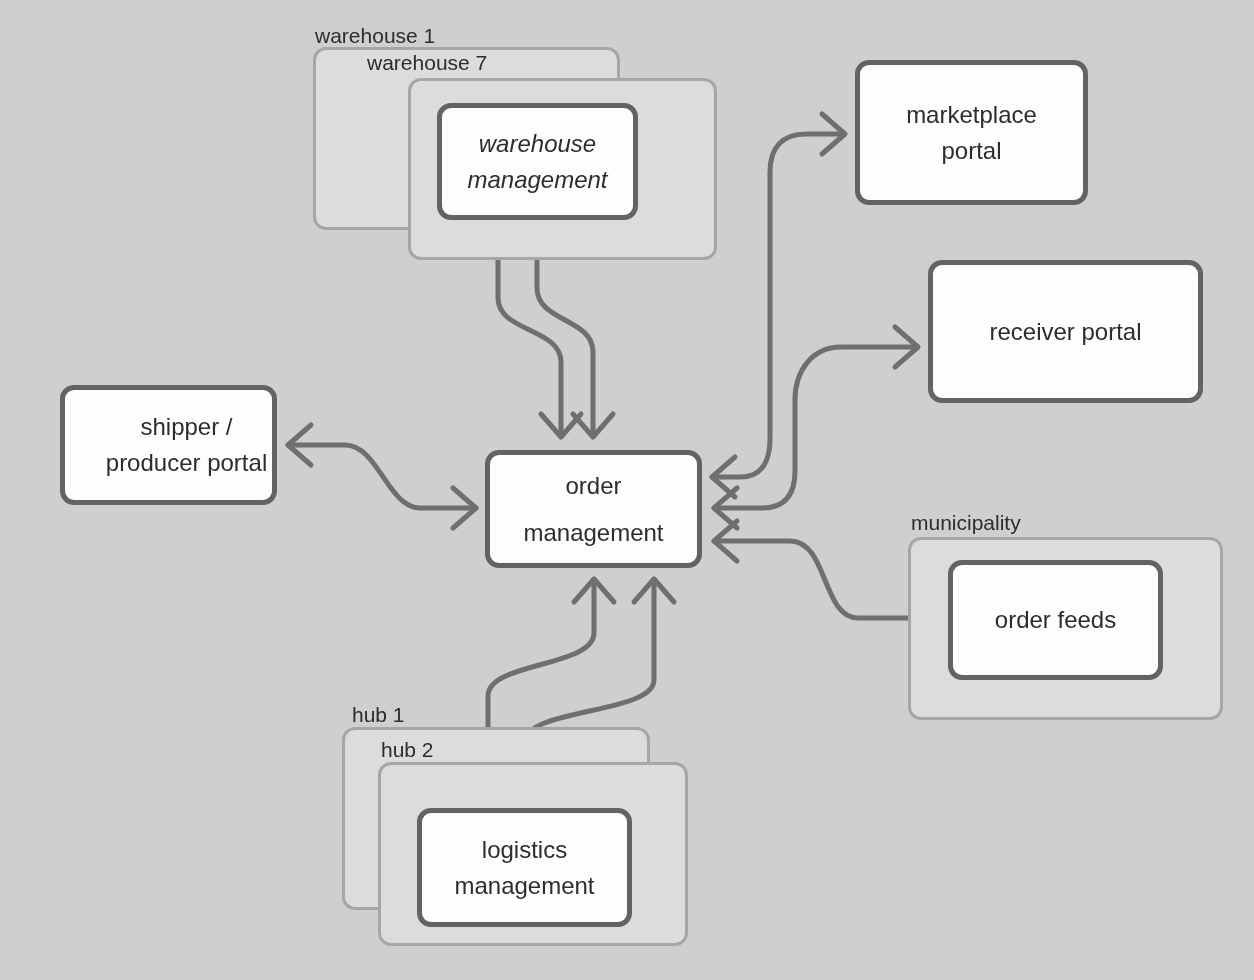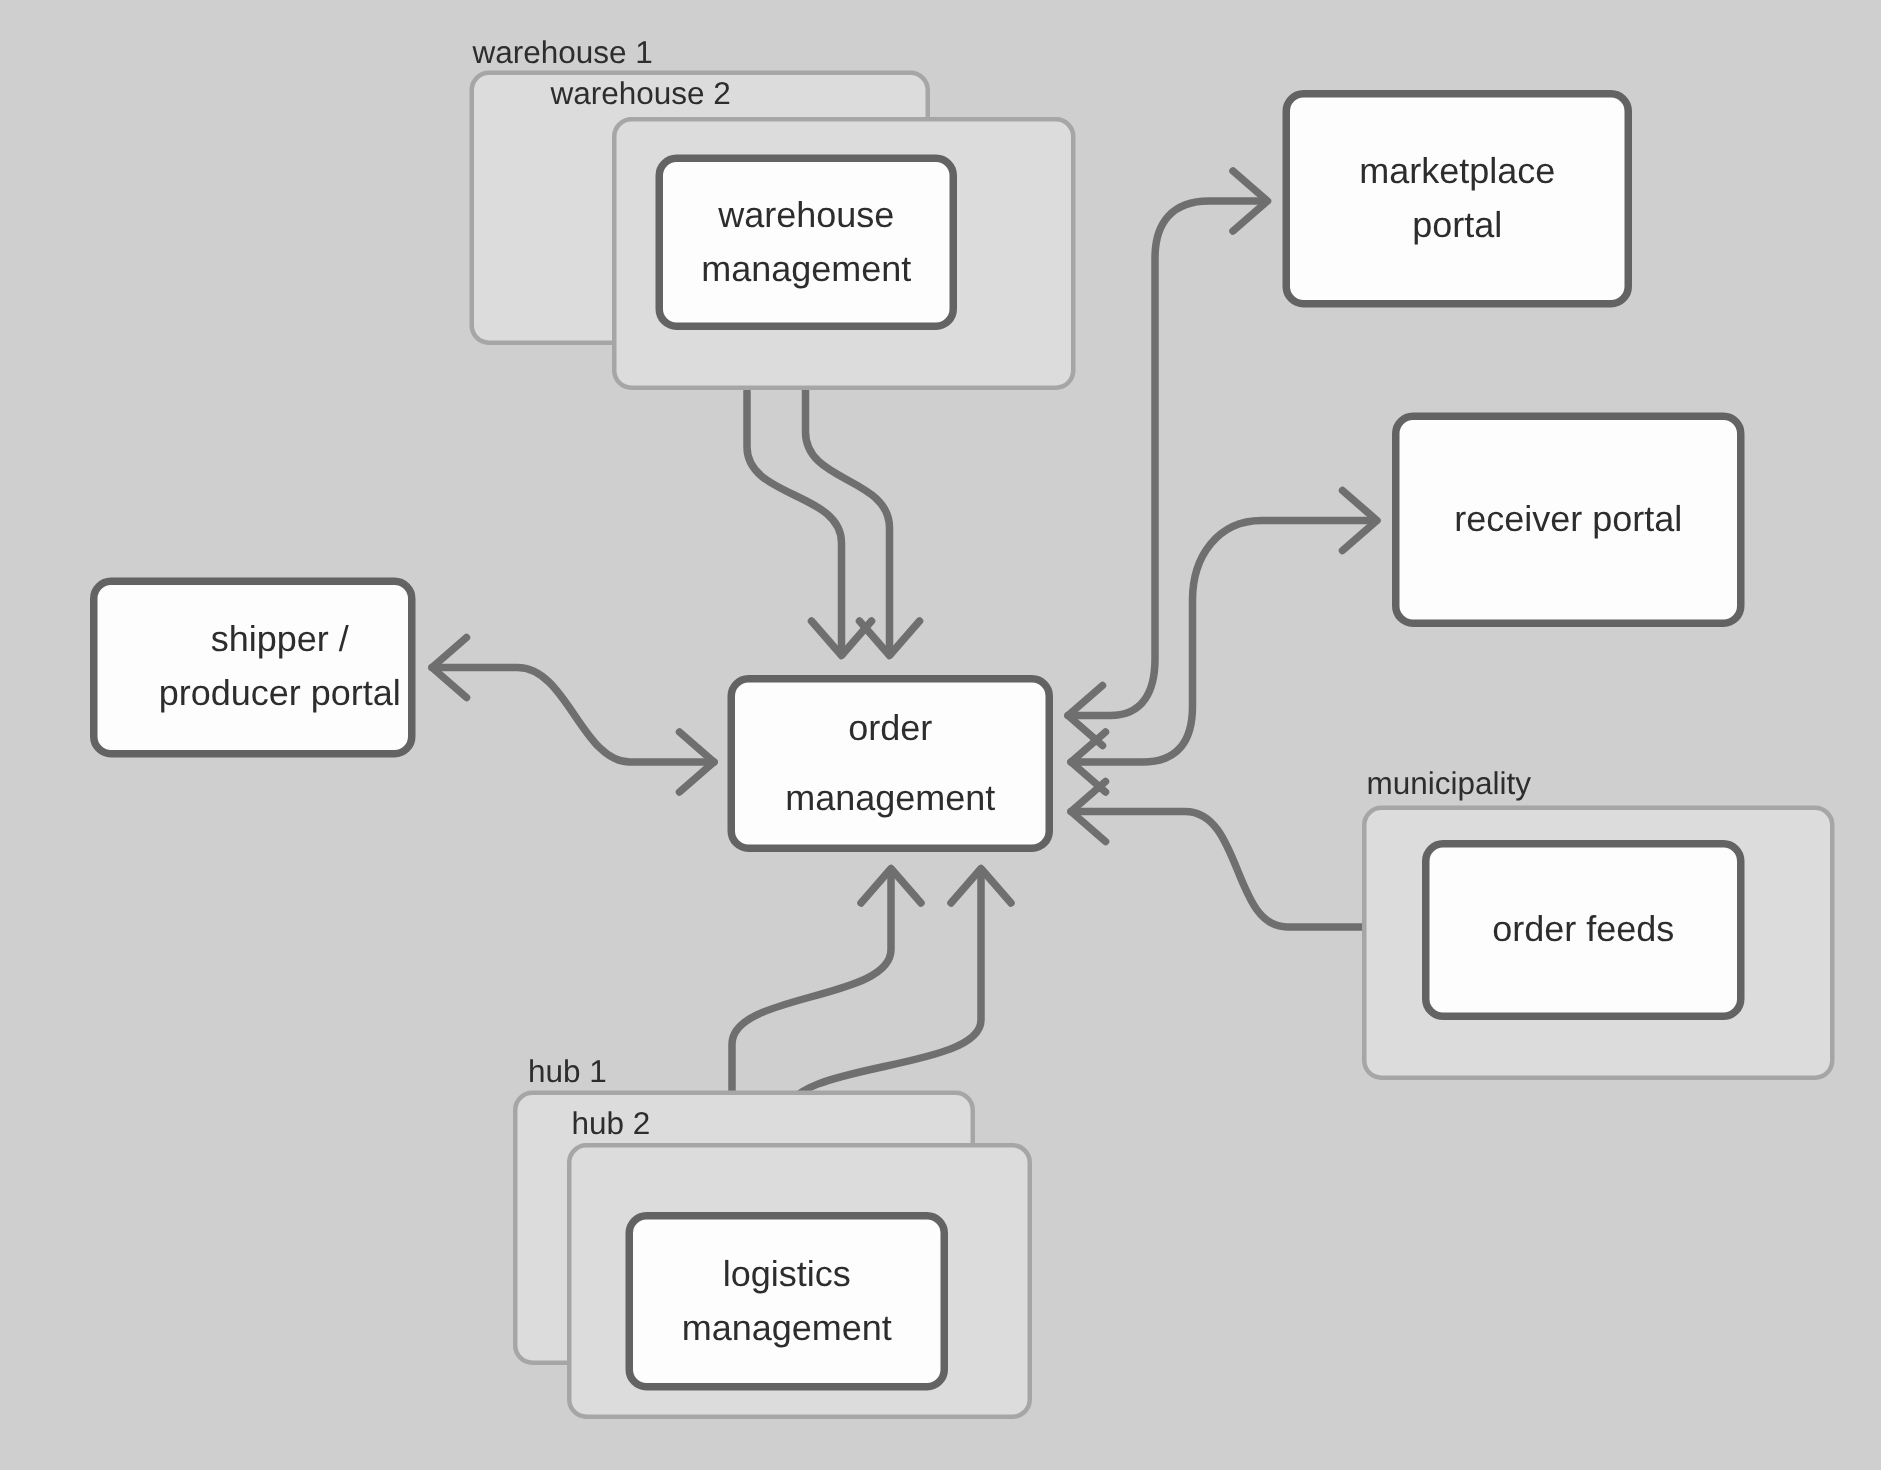--- a/index.html
+++ b/index.html
@@ -52,34 +52,34 @@
       <path d="M 912 598 L 935 618 L 912 638"></path>
     </svg>
 
   <div class="group" style="left: 313px; top: 47px; width: 307px; height: 183px;"></div>
   <div class="group" style="left: 408px; top: 78px; width: 309px; height: 182px;"></div>
   <div class="group" style="left: 342px; top: 727px; width: 308px; height: 183px;"></div>
   <div class="group" style="left: 378px; top: 762px; width: 310px; height: 184px;"></div>
   <div class="group" style="left: 908px; top: 537px; width: 315px; height: 183px;"></div>
 
   <div class="group-label" style="left: 315px; top: 26px;">warehouse 1</div>
-  <div class="group-label" style="left: 367px; top: 53px;">warehouse 2</div>
+  <div class="group-label" style="left: 367px; top: 53px;">warehouse 7</div>
   <div class="group-label" style="left: 352px; top: 705px;">hub 1</div>
   <div class="group-label" style="left: 381px; top: 740px;">hub 2</div>
   <div class="group-label" style="left: 911px; top: 513px;">municipality</div>
 
-  <div class="node" style="left: 437px; top: 103px; width: 201px; height: 117px;">
+  <div class="node" style="left: 437px; top: 103px; width: 201px; height: 117px; font-style: italic;">
     <div class="nline">warehouse</div>
     <div class="nline">management</div>
   </div>
   <div class="node" style="left: 855px; top: 60px; width: 233px; height: 145px;">
     <div class="nline">marketplace</div>
     <div class="nline">portal</div>
   </div>
-  <div class="node" style="left: 928px; top: 275px; width: 235px; height: 143px;">
+  <div class="node" style="left: 928px; top: 260px; width: 275px; height: 143px;">
     <div class="nline">receiver portal</div>
 
   </div>
   <div class="node" style="left: 60px; top: 385px; width: 217px; height: 120px; padding-left: 36px;">
     <div class="nline">shipper /</div>
     <div class="nline">producer portal</div>
   </div>
   <div class="node" style="left: 485px; top: 450px; width: 217px; height: 118px; gap: 11px;">
     <div class="nline">order</div>
     <div class="nline">management</div>

